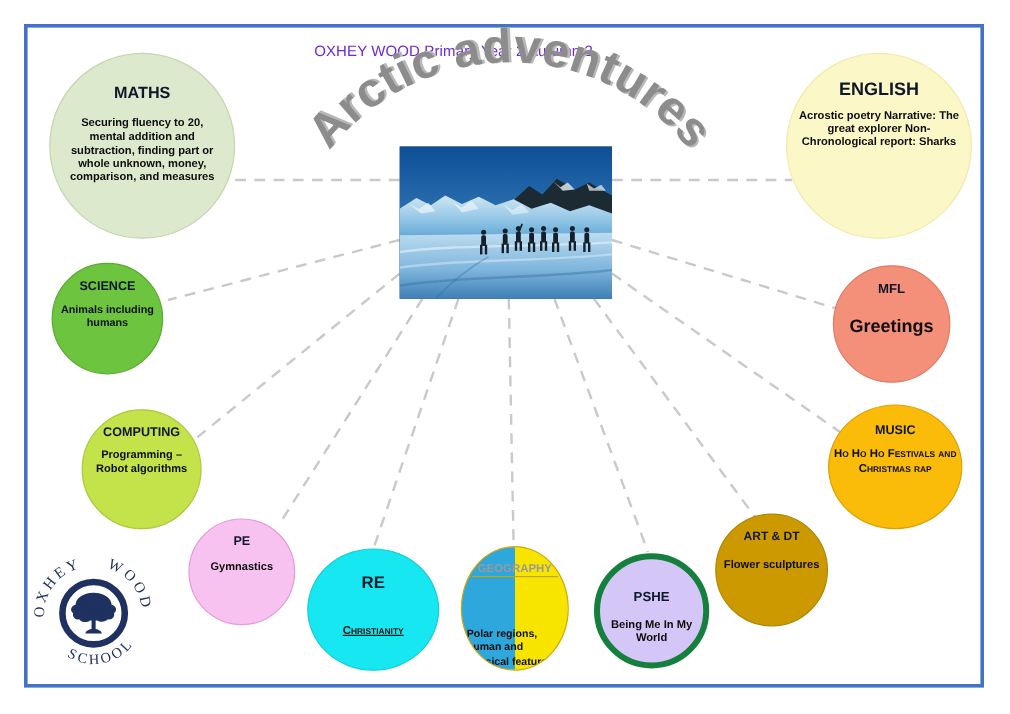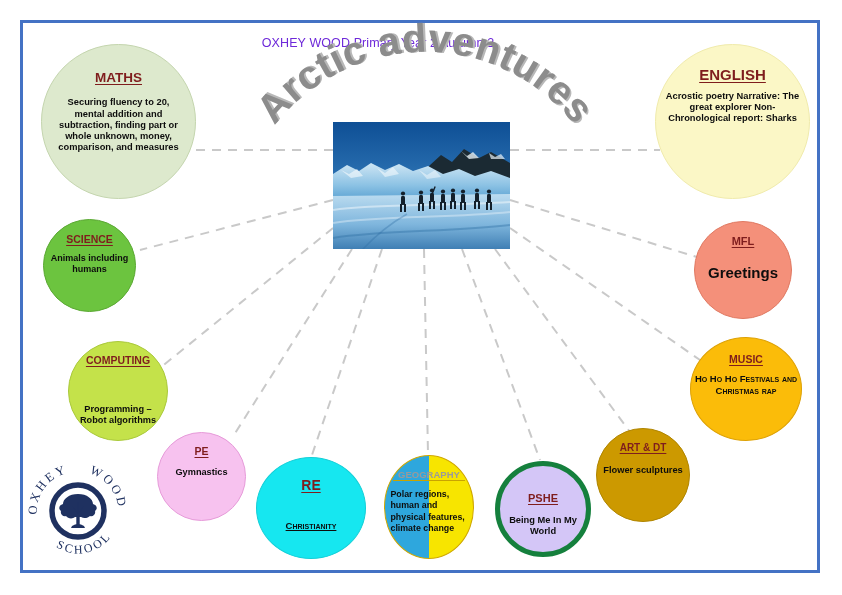--- a/index.html
+++ b/index.html
@@ -91,22 +91,21 @@
     box-sizing: border-box;
     display: flex;
     flex-direction: column;
     align-items: center;
     justify-content: flex-start;
     text-align: center;
     overflow: hidden;
   }
   .bubble .b-title {
     font-weight: bold;
-    color: #7f1d1d;
-    text-decoration: underline;
+    color: #0f172a;
     text-underline-offset: 2px;
     line-height: 1.05;
     white-space: nowrap;
   }
   .bubble .b-body {
     color: #0d0d0d;
     font-weight: bold;
     line-height: 1.22;
   }
   .smallcaps { font-variant: small-caps; }
@@ -133,21 +132,20 @@
     background: #6cc43f; border: 1px solid #5aa832;
     padding-top: 14px;
   }
   #bubble-science .b-title { font-size: 10.5px; }
   #bubble-science .b-body  { font-size: 9px; margin-top: 8px; width: 84px; }
 
   #bubble-computing {
     left: 68px; top: 341px; width: 100px; height: 100px;
     background: #c4e24a; border: 1px solid #aac93c;
     padding-top: 13px;
-    gap: 30px;
   }
   #bubble-computing .b-title { font-size: 10.5px; }
   #bubble-computing .b-body  { font-size: 9.2px; margin-top: 8px; width: 94px; }
 
   #bubble-pe {
     left: 157px; top: 432px; width: 89px; height: 89px;
     background: #f7c2ef; border: 1px solid #e69ad9;
     padding-top: 13px;
   }
   #bubble-pe .b-title { font-size: 10.5px; }
@@ -159,21 +157,22 @@
     padding-top: 20px;
   }
   #bubble-re .b-title { font-size: 14px; }
   #bubble-re .b-body  { font-size: 9.5px; margin-top: 27px; width: 100px; text-decoration: underline; }
 
   #bubble-geography {
     left: 384px; top: 455px; width: 90px; height: 104px;
     background: linear-gradient(to right, #2ea7dd 0 50%, #f7e500 50% 100%);
     border: 1px solid #cfa700;
     padding-top: 14px;
-    align-items: center;
+    align-items: flex-end;
+    gap: 34px;
   }
   #bubble-geography .b-title {
     font-size: 9.5px; color: #9a9a9a; width: 100%; text-align: center;
     text-decoration: none; position: relative;
   }
   #bubble-geography .b-title::after {
     content: ""; position: absolute; left: 8px; right: 8px; bottom: -1px;
     height: 1px; background: #c9a400;
   }
   #bubble-geography .b-body {

